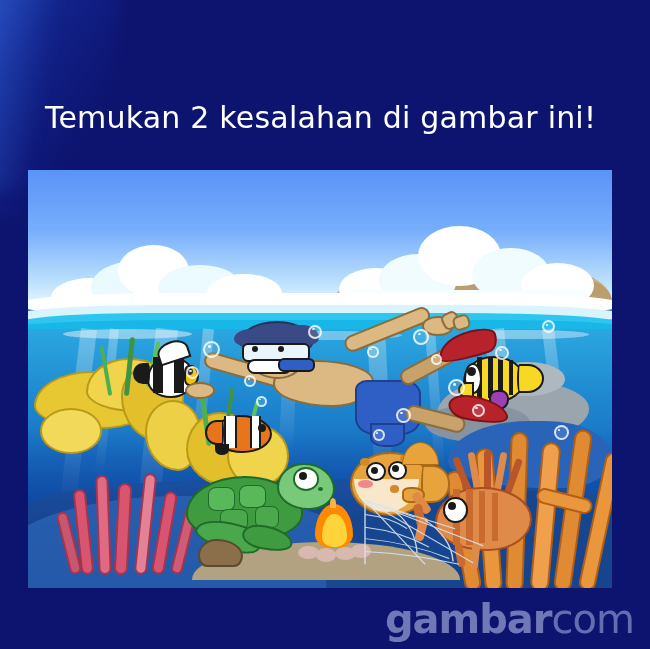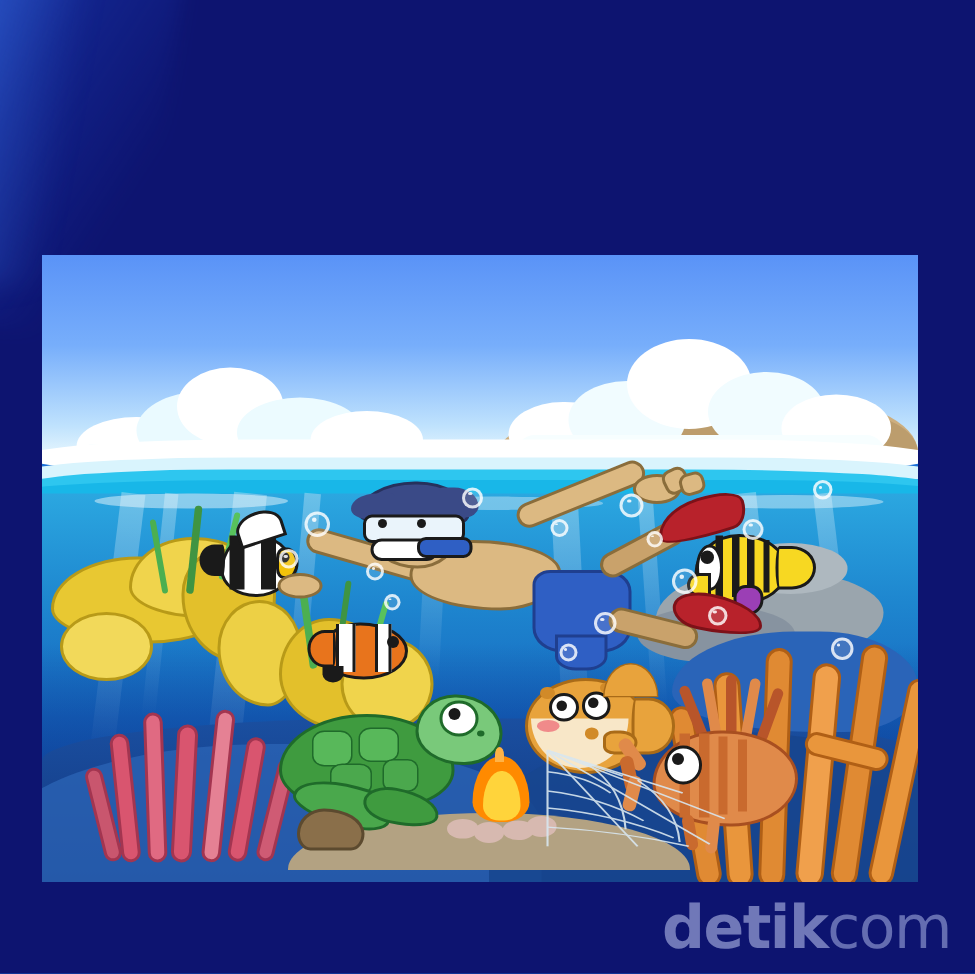--- a/index.html
+++ b/index.html
@@ -124,20 +124,21 @@
   .weblines{position:absolute;}
 </style>
 </head>
 <body>
 
 <div id="page">
 
   <div class="swoosh"></div>
   <div class="swoosh2"></div>
 
+  <div class="headline">Temukan 2 kesalahan di gambar ini!</div>
 
   <div class="illus">
 
     <div class="sky"></div>
 
     <div class="dune"></div>
     <div class="dune2"></div>
     <div class="dune3"></div>
 
     <div class="cloudgrp" style="left:4%;top:17%;width:38%;height:16%;">
@@ -391,15 +392,15 @@
     <div class="bub" style="left:72%;top:50%;width:13px;height:13px;"></div>
     <div class="bub" style="left:76%;top:56%;width:9px;height:9px;"></div>
     <div class="bub" style="left:80%;top:42%;width:10px;height:10px;"></div>
     <div class="bub" style="left:63%;top:57%;width:11px;height:11px;"></div>
     <div class="bub" style="left:59%;top:62%;width:8px;height:8px;"></div>
     <div class="bub" style="left:88%;top:36%;width:9px;height:9px;"></div>
     <div class="bub" style="left:90%;top:61%;width:11px;height:11px;"></div>
 
   </div>
 
-  <div class="watermark"><b>detik</b><span>com</span></div>
+  <div class="watermark"><b>gambar</b><span>com</span></div>
 
 </div>
 
 </body></html>

